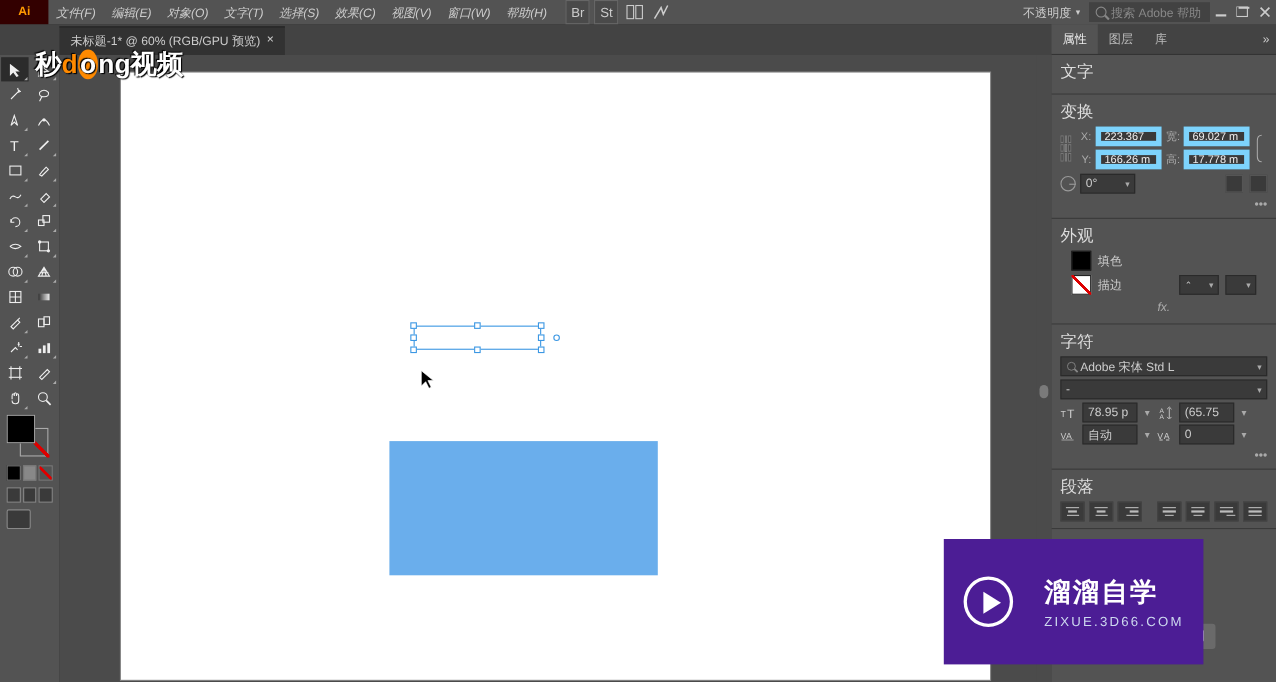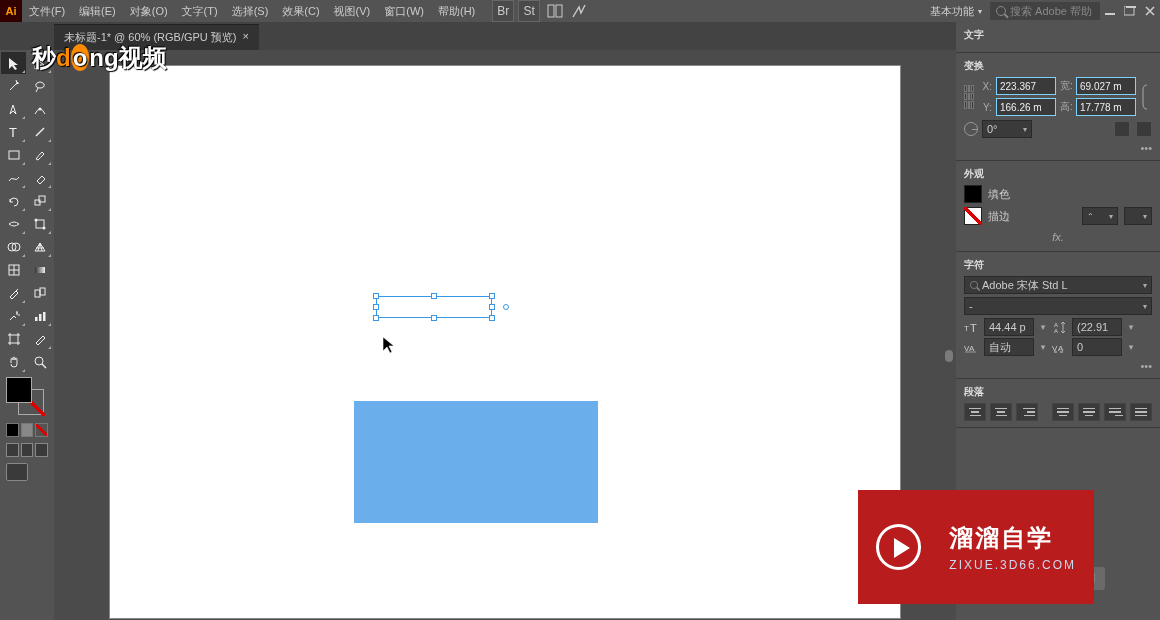--- a/index.html
+++ b/index.html
@@ -1,21 +1,21 @@
 <!DOCTYPE html>
 <html><head>
 <meta charset="utf-8">
 <style>
   * { box-sizing: border-box; margin: 0; padding: 0; font-family: "Microsoft YaHei", sans-serif; }
   body { background: #323232; width: 1160px; height: 620px; overflow: hidden; position: relative; }
 
   
   .menubar { height: 22px; background: #535353; display: flex; align-items: center; color: #ccc; font-size: 11px; }
-  .ai-logo { width: 22px; height: 22px; display:flex; align-items:center; justify-content:center; background:#330000; color:#ff9a00; font-weight:bold; font-size:11px; }
-  .menu-item { padding: 0 7px; cursor: pointer; }
+  .ai-logo { width: 44px; height: 22px; display:flex; align-items:center; justify-content:center; background:#330000; color:#ff9a00; font-weight:bold; font-size:11px; }
+  .menu-item { padding: 0 7px; cursor: pointer; font-style: italic; }
   .menu-spacer { flex: 1; }
   .menu-icon-btn { width: 22px; height: 22px; display:flex; align-items:center; justify-content:center; color:#ccc; font-size:12px; cursor:pointer; border:1px solid #666; margin-right:4px; background:#4a4a4a;}
   .menu-icon-btn.noborder{border:none;background:none;margin-right:2px;}
   .workspace-label { font-size:11px; color:#ccc; padding:0 8px; display:flex; align-items:center; gap:4px;}
   .search-box { background:#424242; color:#888; font-size:11px; padding:2px 6px; width:110px; height:18px; display:flex;align-items:center;gap:4px;}
   .search-ico{display:inline-block;width:10px;height:10px;border:1.5px solid #888;border-radius:50%;position:relative;}
   .search-ico::after{content:"";position:absolute;width:5px;height:1.5px;background:#888;transform:rotate(45deg);right:-4px;bottom:-1px;}
   .winbtn { width:20px; height:16px; display:flex; align-items:center; justify-content:center; color:#ccc; font-size:13px; cursor:pointer;}
 
   
@@ -67,33 +67,33 @@
   .vscroll{position:absolute;right:204px;top:50px;bottom:0;width:14px;background:#4b4b4b;}
   .vscroll .thumb{position:absolute;top:300px;width:8px;height:12px;left:3px;background:#7a7a7a;border-radius:4px;}
 
   
   .panels { position:absolute; right:0; top:22px; bottom:0; width:204px; background:#535353; color:#ccc; font-size:11px; display:flex; flex-direction:column;}
   .panel-tabs { height:28px; display:flex; align-items:center; border-bottom:1px solid #333; background:#434343;}
   .ptab{padding:6px 10px;cursor:pointer;color:#bbb;}
   .ptab.active{background:#535353;color:#eee;}
   .ptab-close{margin-left:auto;padding:0 6px;cursor:pointer;}
   .panel-section{padding:6px 8px;border-bottom:1px solid #3a3a3a;}
-  .panel-section .sec-title{color:#ddd;font-size:10px;margin-bottom:4px;font-weight:bold;}
+  .panel-section .sec-title{color:#ddd;font-size:15px;margin-bottom:4px;}
   .transform-grid{display:flex;gap:6px;align-items:center;}
   .ref-point{width:24px;height:24px;display:grid;grid-template-columns:repeat(3,1fr);grid-template-rows:repeat(3,1fr);gap:1px;}
   .ref-point div{background:#3a3a3a;border:1px solid #777;}
   .tf-inputs{display:grid;grid-template-columns:12px 60px 12px 60px;gap:3px 4px;align-items:center;}
   .tf-inputs label{color:#aaa;font-size:10px;text-align:right;}
-  .tf-input, .sel-input{background:#3a3a3a;border:1px solid #7dd3fc;color:#eee;font-size:10px;padding:2px 3px;height:18px;width:100%;}
+  .tf-input, .sel-input{background:#3a3a3a;border:5px solid #7dd3fc;color:#eee;font-size:10px;padding:2px 3px;height:18px;width:100%;}
   .angle-row{display:flex;align-items:center;gap:4px;margin-top:4px;}
   .angle-circ{width:14px;height:14px;border:1px solid #999;border-radius:50%;position:relative;}
   .angle-circ::after{content:"";width:6px;height:1px;background:#999;position:absolute;left:7px;top:6px;}
   .flip-btn{width:16px;height:16px;border:1px solid #555;background:#3a3a3a;margin-left:auto;}
 
-  .appearance-row{display:flex;align-items:center;gap:6px;margin:4px 0;}
+  .appearance-row{display:flex;align-items:center;gap:6px;margin:4px 10px;}
   .swatch-sq{width:18px;height:18px;border:1px solid #222;}
   .swatch-sq.black{background:#000;}
   .swatch-sq.none{background:#fff;position:relative;}
   .swatch-sq.none::after{content:"";position:absolute;inset:-1px;background:linear-gradient(45deg,transparent 44%,#d00 44%,#d00 56%,transparent 56%);}
   .swatch-sq.grid{background:#444;}
   .dd{background:#3a3a3a;border:1px solid #2a2a2a;height:18px;display:flex;align-items:center;padding:0 4px;gap:3px;}
   .dd .arrow{margin-left:auto;font-size:8px;color:#aaa;}
   .fx-row{display:flex;justify-content:center;color:#aaa;font-style:italic;padding:2px 4px;}
 
   .char-panel .font-row{margin:3px 0;}
@@ -102,21 +102,21 @@
   .char-grid .dd{width:auto;}
   .char-grid .chev{font-size:9px;color:#aaa;text-align:center;}
 
   .para-section .align-row{display:flex;gap:4px;}
   .align-btn{width:22px;height:18px;border:1px solid #444;background:#3a3a3a;display:flex;flex-direction:column;justify-content:center;align-items:center;gap:2px;padding:2px;}
   .align-btn div{height:1.5px;background:#bbb;}
 
   
   .video-logo{position:absolute;left:32px;top:42px;z-index:50;font-weight:bold;font-size:24px;color:#fff;text-shadow:1px 1px 1px #000,-1px -1px 1px #000;}
   .video-logo .d{color:#ff8a00;}
-  .bottom-brand{position:absolute;right:66px;bottom:16px;width:236px;height:114px;background:#b91c1c;display:flex;align-items:center;gap:28px;padding:0 18px;z-index:60;}
+  .bottom-brand{position:absolute;right:66px;bottom:16px;width:236px;height:114px;background:#4c1d95;display:flex;align-items:center;gap:28px;padding:0 18px;z-index:60;}
   .brand-play{width:46px;height:46px;border:3px solid #fff;border-radius:50%;position:relative;}
   .brand-play::after{content:"";position:absolute;left:15px;top:11px;border-left:16px solid #fff;border-top:10px solid transparent;border-bottom:10px solid transparent;}
   .brand-txt{color:#fff;}
   .brand-txt .cn{font-size:24px;font-weight:bold;letter-spacing:2px;}
   .brand-txt .en{font-size:12px;letter-spacing:2px;color:#cdd9ef;margin-top:4px;}
   .list-pill{position:absolute;right:55px;bottom:30px;background:#6a6a6a;color:#ddd;font-size:11px;padding:4px 10px;border-radius:3px;z-index:55;}
 
   svg { display: block; }
 </style>
 </head>
@@ -142,21 +142,21 @@
         <rect x="9" y="1" width="6" height="12" fill="none" stroke="#ccc"></rect>
       </svg>
   </div>
   <div class="menu-icon-btn noborder">
     <svg width="14" height="14">
         <path d="M1 13 L7 3 L9 9 L13 1" fill="none" stroke="#ccc" stroke-width="1.4"></path>
       </svg>
   </div>
   <div class="menu-spacer"></div>
   <div class="workspace-label">
-    <span>基本功能</span>
+    <span>不透明度</span>
     <span style="font-size:8px;">▾</span>
   </div>
   <div class="search-box">
     <span class="search-ico"></span>
     <span style="color:#888;">搜索 Adobe 帮助</span>
   </div>
   <div class="winbtn">
     <svg width="10" height="10">
         <rect x="0" y="7" width="10" height="2" fill="#ccc"></rect>
       </svg>
@@ -427,20 +427,26 @@
     <div class="tipbox">
     </div>
   </div>
 </div>
 
 <div class="vscroll">
   <div class="thumb"></div>
 </div>
 
 <div class="panels">
+  <div class="panel-tabs">
+    <div class="ptab active">属性</div>
+    <div class="ptab">图层</div>
+    <div class="ptab">库</div>
+    <div class="ptab-close">»</div>
+  </div>
 
   <div class="panel-section">
     <div class="sec-title">文字</div>
   </div>
 
   <div class="panel-section">
     <div class="sec-title">变换</div>
     <div class="transform-grid">
       <div class="ref-point">
         <div></div>
@@ -523,32 +529,32 @@
       </div>
     </div>
     <div class="char-grid">
       <span class="ico">
         <svg width="14" height="12">
             <text x="0" y="10" font-size="8" fill="#ccc">T</text>
             <text x="6" y="11" font-size="11" fill="#ccc">T</text>
           </svg>
       </span>
       <div class="dd">
-          <span>44.44 p</span>
+          <span>78.95 p</span>
         </div>
       <span class="chev">▾</span>
       <span class="ico">
         <svg width="14" height="12">
             <text x="2" y="6" font-size="6" fill="#ccc">A</text>
             <text x="2" y="12" font-size="6" fill="#ccc">A</text>
             <path d="M11 2 L11 11 M9 3 L11 1 L13 3 M9 10 L11 12 L13 10" stroke="#ccc" fill="none" stroke-width="0.8"></path>
           </svg>
       </span>
       <div class="dd">
-          <span>(22.91</span>
+          <span>(65.75</span>
         </div>
       <span class="chev">▾</span>
 
       <span class="ico">
         <svg width="14" height="12">
             <text x="0" y="10" font-size="8" fill="#ccc">V</text>
             <text x="5" y="10" font-size="8" fill="#ccc">A</text>
             <path d="M1 11 L12 11" stroke="#ccc" stroke-width="0.6"></path>
           </svg>
       </span>

